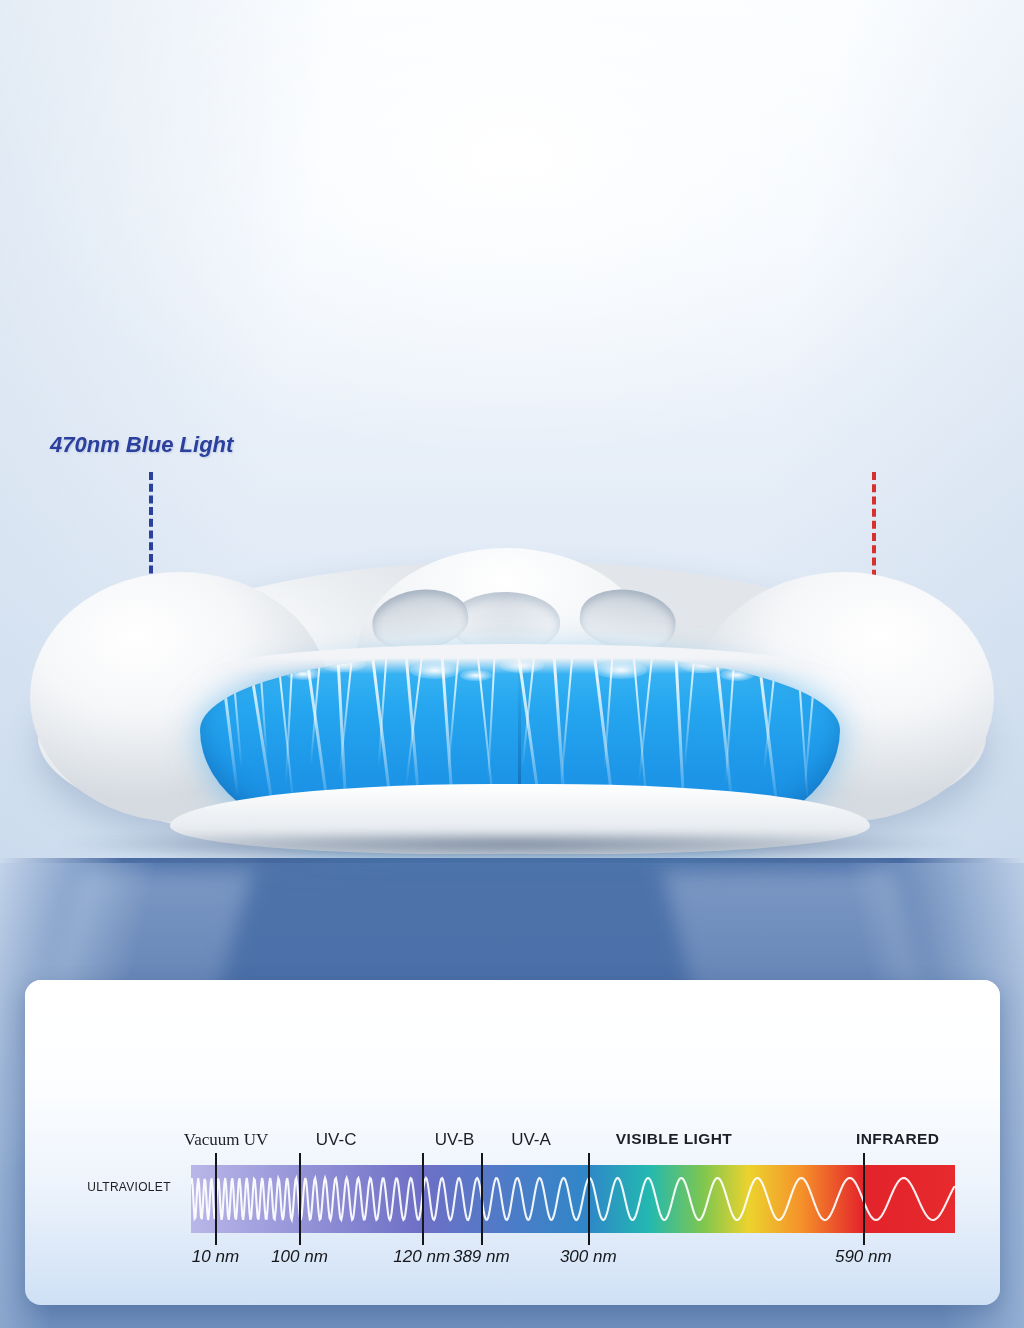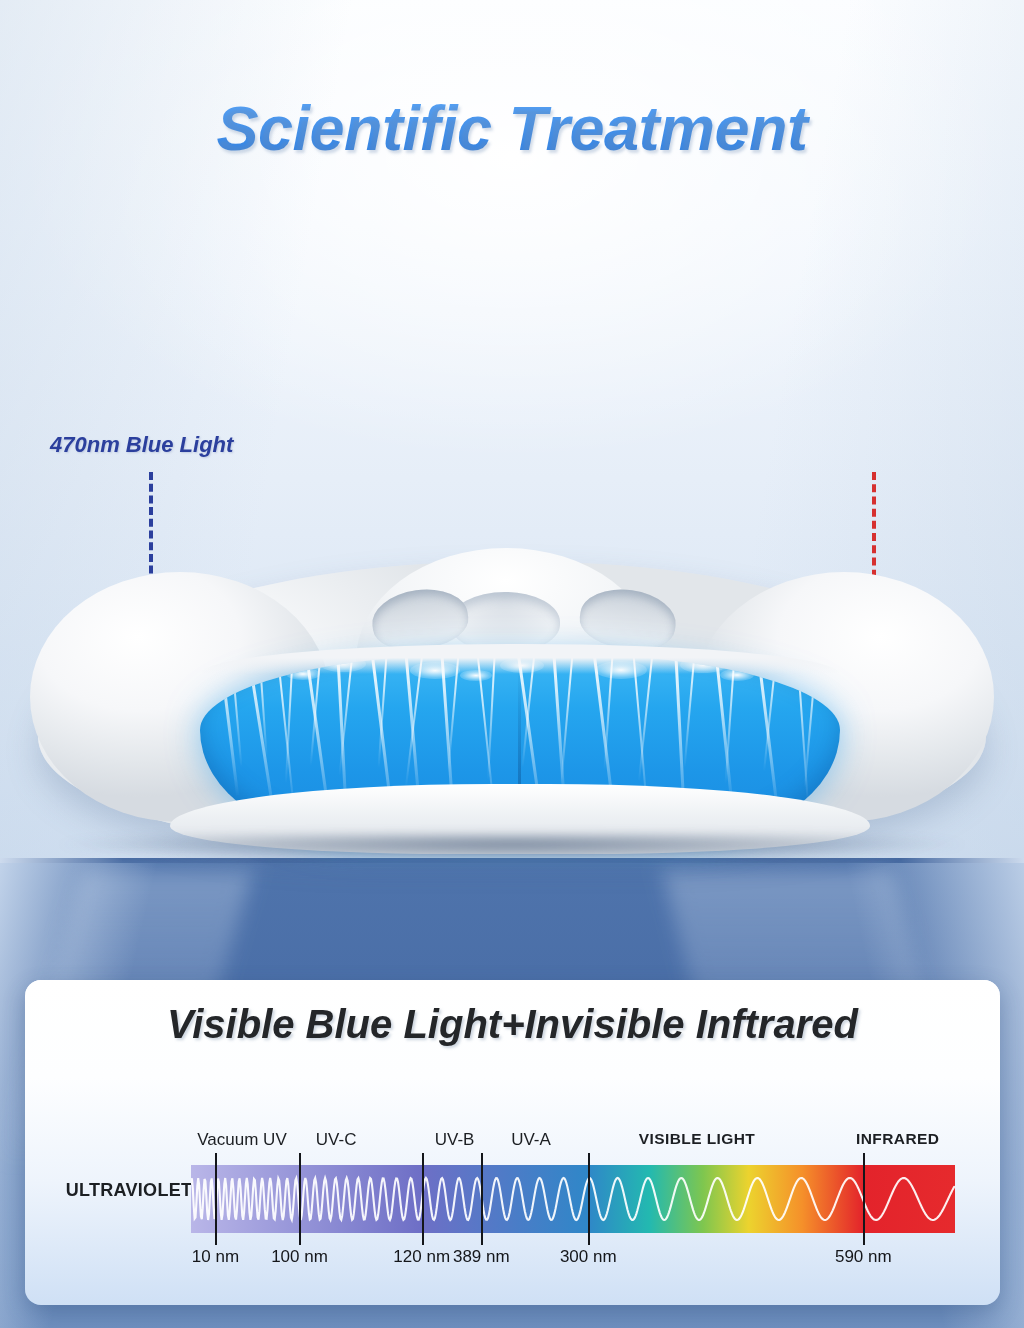--- a/index.html
+++ b/index.html
@@ -170,21 +170,21 @@
     font-size:40px; font-weight:bold; font-style:italic; color:#242629;
     text-shadow:2px 2px 3px rgba(130,150,175,.40);
     white-space:nowrap;
   }
 
   
   .spectrum{ position:absolute; left:0; top:0; width:975px; height:325px; }
 
   .ultraviolet-label{
     position:absolute; left:29px; top:200px; width:150px; text-align:center;
-    font-size:18px; font-weight:bold; color:#1c1f23; letter-spacing:.3px;
+    font-size:12px; font-weight:normal; color:#1c1f23; letter-spacing:.3px;
   }
 
   .band-labels{ position:absolute; left:0; top:0; width:975px; height:40px; }
   .band-label{
     position:absolute; top:150px;
     font-size:17px; color:#1c1f23; white-space:nowrap; transform:translateX(-50%);
   }
   .band-label.strong{ font-weight:bold; font-size:15.5px; letter-spacing:.4px; }
 
   .bar-wrap{ position:absolute; left:166px; top:185px; width:764px; height:68px; }
@@ -215,37 +215,37 @@
       #e62a2d 100%);
   }
   .wave-svg{ position:absolute; inset:0; width:100%; height:100%; }
 
   .tick{
     position:absolute; width:2px; background:#14161a;
   }
   .tick-lab{
     position:absolute; font-size:17px; color:#14161a; white-space:nowrap;
     transform:translateX(-50%);
+    font-style:italic;
   }
 </style>
 </head>
 <body>
 
 <div id="stage">
 
   <div class="scene-bg"></div>
   <div class="scene-vignette"></div>
 
   <div class="table-surface"></div>
   <div class="table-edge"></div>
   <div class="table-beam beam-a"></div>
   <div class="table-beam beam-b"></div>
 
   <div class="headings">
-    <div class="h-line1">Scientific Treatment</div>
   </div>
 
   <div class="callout callout-blue" style="color: rgb(43, 63, 157);">470nm Blue Light</div>
   <div class="leader leader-blue"></div>
 
   <div class="leader leader-red"></div>
 
   <div class="device">
     <div class="dev-base"></div>
     <div class="dev-body"></div>
@@ -306,30 +306,29 @@
           <div class="spark" style="left:520px;top:15px;width:34px;height:12px;"></div>
         </div>
     </div>
     <div class="cavity-mask"></div>
 
     <div class="dev-lip"></div>
     <div class="dev-shadow"></div>
   </div>
 
   <div class="card">
-    <div class="card-title">Visible Blue Light+Invisible Inftrared</div>
 
     <div class="spectrum">
       <div class="ultraviolet-label">ULTRAVIOLET</div>
       <div class="band-labels" id="band-labels">
-          <div class="band-label" style="left:217px;">Vacuum UV</div>
+          <div class="band-label" style="left:201px;font-family:Liberation Serif, serif;">Vacuum UV</div>
           <div class="band-label" style="left:311.15999999999997px;">UV-C</div>
           <div class="band-label" style="left:429.58px;">UV-B</div>
           <div class="band-label" style="left:505.98px;">UV-A</div>
-          <div class="band-label strong" style="left:672px;">VISIBLE LIGHT</div>
+          <div class="band-label strong" style="left:649px;">VISIBLE LIGHT</div>
           <div class="band-label strong" style="left:872.7px;">INFRARED</div>
         </div>
 
       <div class="bar-wrap">
         <div class="bar-grad" id="bar-grad" style="background: linear-gradient(90deg, rgb(185, 182, 232) 0%, rgb(110, 111, 198) 30%, rgb(47, 135, 200) 52%, rgb(35, 185, 176) 60%, rgb(126, 198, 79) 67%, rgb(236, 211, 46) 73%, rgb(245, 144, 42) 80%, rgb(227, 35, 43) 88%, rgb(230, 42, 45) 100%);"></div>
         <svg class="wave-svg" id="wave-svg" viewBox="0 0 764 68" preserveAspectRatio="none">
             <path d="M0.0 17.95 L0.9 13.30 L1.8 23.34 L2.7 40.93 L3.6 53.61 L4.5 52.42 L5.4 38.24 L6.3 21.09 L7.2 13.02 L8.1 19.67 L9.0 36.33 L9.9 51.35 L10.8 54.29 L11.7 43.15 L12.6 25.70 L13.5 13.99 L14.4 16.05 L15.3 30.40 L16.2 47.19 L17.1 54.98 L18.0 48.54 L18.9 32.28 L19.8 17.21 L20.7 13.41 L21.6 23.37 L22.5 40.37 L23.4 53.13 L24.3 53.25 L25.2 40.73 L26.1 23.83 L27.0 13.58 L27.9 16.58 L28.8 30.80 L29.7 47.05 L30.6 54.94 L31.5 49.49 L32.4 34.25 L33.3 18.89 L34.2 13.02 L35.1 20.25 L36.0 35.99 L36.9 50.47 L37.8 54.81 L38.7 46.44 L39.6 30.53 L40.5 16.75 L41.4 13.37 L42.3 22.32 L43.2 38.19 L44.1 51.55 L45.0 54.56 L45.9 45.56 L46.8 29.86 L47.7 16.59 L48.6 13.35 L49.5 21.90 L50.4 37.30 L51.3 50.80 L52.2 54.84 L53.1 47.26 L54.0 32.35 L54.9 18.39 L55.8 13.01 L56.7 19.05 L57.6 33.16 L58.5 47.69 L59.4 54.86 L60.3 50.96 L61.2 38.13 L62.1 23.17 L63.0 13.89 L63.9 15.03 L64.8 25.91 L65.7 40.89 L66.6 52.34 L67.5 54.51 L68.4 46.42 L69.3 32.18 L70.2 18.88 L71.1 13.03 L72.0 17.41 L72.9 29.81 L73.8 44.18 L74.7 53.66 L75.6 53.78 L76.5 44.59 L77.4 30.48 L78.3 18.04 L79.2 13.00 L80.1 17.60 L81.0 29.64 L81.9 43.62 L82.8 53.24 L83.7 54.26 L84.6 46.31 L85.5 32.98 L86.4 20.14 L87.3 13.34 L88.2 15.45 L89.1 25.47 L90.0 39.08 L90.9 50.51 L91.8 55.00 L92.7 50.76 L93.6 39.63 L94.5 26.23 L95.4 16.03 L96.3 13.11 L97.2 18.56 L98.1 30.14 L99.0 43.20 L99.9 52.61 L100.8 54.76 L101.7 48.88 L102.6 37.32 L103.5 24.53 L104.4 15.36 L105.3 13.21 L106.2 18.81 L107.1 30.00 L108.0 42.63 L108.9 52.06 L109.8 54.94 L110.7 50.29 L111.6 39.86 L112.5 27.38 L113.4 17.27 L114.3 13.03 L115.2 16.05 L116.1 25.22 L117.0 37.36 L117.9 48.32 L118.8 54.43 L119.7 53.71 L120.6 46.48 L121.5 35.17 L122.4 23.52 L123.3 15.29 L124.2 13.11 L125.1 17.59 L126.0 27.25 L126.9 39.00 L127.8 49.14 L128.7 54.57 L129.6 53.66 L130.5 46.76 L131.4 36.02 L132.3 24.71 L133.2 16.21 L134.1 13.00 L135.0 15.97 L135.9 24.19 L136.8 35.21 L137.7 45.86 L138.6 53.08 L139.5 54.88 L140.4 50.81 L141.3 42.07 L142.2 31.12 L143.1 21.00 L144.0 14.47 L144.9 13.24 L145.8 17.59 L146.7 26.30 L147.6 37.02 L148.5 46.91 L149.4 53.40 L150.3 54.85 L151.2 50.93 L152.1 42.72 L153.0 32.32 L153.9 22.38 L154.8 15.38 L155.7 13.01 L156.6 15.80 L157.5 23.02 L158.4 32.88 L159.3 42.97 L160.2 50.89 L161.1 54.78 L162.0 53.77 L162.9 48.16 L163.8 39.28 L164.7 29.23 L165.6 20.29 L166.5 14.49 L167.4 13.10 L168.3 16.38 L169.2 23.55 L170.1 32.99 L171.0 42.62 L171.9 50.35 L172.8 54.54 L173.7 54.32 L174.6 49.79 L175.5 41.96 L176.4 32.49 L177.3 23.37 L178.2 16.46 L179.1 13.17 L180.0 14.11 L180.9 19.06 L181.8 26.98 L182.7 36.26 L183.6 45.07 L184.5 51.68 L185.4 54.83 L186.3 53.96 L187.2 49.26 L188.1 41.68 L189.0 32.68 L189.9 23.96 L190.8 17.13 L191.7 13.44 L192.6 13.53 L193.5 17.35 L194.4 24.17 L195.3 32.73 L196.2 41.48 L197.1 48.88 L198.0 53.64 L198.9 54.96 L199.8 52.65 L200.7 47.14 L201.6 39.40 L202.5 30.78 L203.4 22.72 L204.3 16.58 L205.2 13.35 L206.1 13.53 L207.0 17.06 L207.9 23.33 L208.8 31.30 L209.7 39.67 L210.6 47.11 L211.5 52.46 L212.4 54.90 L213.3 54.07 L214.2 50.14 L215.1 43.75 L216.0 35.89 L216.9 27.78 L217.8 20.62 L218.7 15.49 L219.6 13.11 L220.5 13.83 L221.4 17.48 L222.3 23.53 L223.2 31.06 L224.1 38.99 L225.0 46.18 L225.9 51.63 L226.8 54.59 L227.7 54.67 L228.6 51.89 L229.5 46.66 L230.4 39.72 L231.3 32.03 L232.2 24.63 L233.1 18.51 L234.0 14.46 L234.9 13.00 L235.8 14.30 L236.7 18.15 L237.6 24.05 L238.5 31.19 L239.4 38.68 L240.3 45.54 L241.2 50.94 L242.1 54.20 L243.0 54.94 L243.9 53.10 L244.8 48.93 L245.7 42.96 L246.6 35.93 L247.5 28.68 L248.4 22.10 L249.3 16.94 L250.2 13.81 L251.1 13.04 L252.0 14.71 L252.9 18.60 L253.8 24.23 L254.7 30.96 L255.6 38.01 L256.5 44.59 L257.4 49.97 L258.3 53.56 L259.2 54.98 L260.1 54.11 L261.0 51.06 L261.9 46.18 L262.8 40.00 L263.7 33.21 L264.6 26.53 L265.5 20.64 L266.4 16.18 L267.3 13.57 L268.2 13.08 L269.1 14.73 L270.0 18.34 L270.9 23.52 L271.8 29.73 L272.7 36.35 L273.6 42.72 L274.5 48.21 L275.4 52.29 L276.3 54.58 L277.2 54.87 L278.1 53.16 L279.0 49.63 L279.9 44.62 L280.8 38.64 L281.7 32.23 L282.6 26.01 L283.5 20.55 L284.4 16.34 L285.3 13.75 L286.2 13.01 L287.1 14.16 L288.0 17.09 L288.9 21.50 L289.8 27.01 L290.7 33.12 L291.6 39.29 L292.5 44.97 L293.4 49.70 L294.3 53.06 L295.2 54.79 L296.1 54.76 L297.0 52.98 L297.9 49.62 L298.8 44.97 L299.7 39.43 L300.6 33.47 L301.5 27.56 L302.4 22.19 L303.3 17.79 L304.2 14.70 L305.1 13.16 L306.0 13.27 L306.9 15.00 L307.8 18.22 L308.7 22.65 L309.6 27.94 L310.5 33.68 L311.4 39.43 L312.3 44.75 L313.2 49.25 L314.1 52.59 L315.0 54.54 L315.9 54.96 L316.8 53.84 L317.7 51.28 L318.6 47.46 L319.5 42.69 L320.4 37.31 L321.3 31.70 L322.2 26.28 L323.1 21.42 L324.0 17.45 L324.9 14.65 L325.8 13.19 L326.7 13.17 L327.6 14.58 L328.5 17.30 L329.4 21.15 L330.3 25.85 L331.2 31.07 L332.1 36.48 L333.0 41.71 L333.9 46.42 L334.8 50.30 L335.7 53.12 L336.6 54.69 L337.5 54.93 L338.4 53.84 L339.3 51.49 L340.2 48.04 L341.1 43.73 L342.0 38.82 L342.9 33.62 L343.8 28.47 L344.7 23.67 L345.6 19.51 L346.5 16.24 L347.4 14.05 L348.3 13.05 L349.2 13.31 L350.1 14.79 L351.0 17.40 L351.9 20.97 L352.8 25.29 L353.7 30.10 L354.6 35.12 L355.5 40.06 L356.4 44.65 L357.3 48.62 L358.2 51.76 L359.1 53.89 L360.0 54.91 L360.9 54.78 L361.8 53.50 L362.7 51.16 L363.6 47.90 L364.5 43.89 L365.4 39.36 L366.3 34.55 L367.2 29.74 L368.1 25.15 L369.0 21.05 L369.9 17.64 L370.8 15.08 L371.7 13.51 L372.6 13.00 L373.5 13.56 L374.4 15.17 L375.3 17.72 L376.2 21.08 L377.1 25.08 L378.0 29.51 L378.9 34.15 L379.8 38.78 L380.7 43.15 L381.6 47.07 L382.5 50.35 L383.4 52.83 L384.3 54.40 L385.2 55.00 L386.1 54.59 L387.0 53.22 L387.9 50.95 L388.8 47.90 L389.7 44.21 L390.6 40.06 L391.5 35.64 L392.4 31.16 L393.3 26.82 L394.2 22.82 L395.1 19.32 L396.0 16.50 L396.9 14.45 L397.8 13.28 L398.7 13.02 L399.6 13.68 L400.5 15.22 L401.4 17.57 L402.3 20.63 L403.2 24.24 L404.1 28.26 L405.0 32.52 L405.9 36.83 L406.8 41.00 L407.7 44.88 L408.6 48.29 L409.5 51.10 L410.4 53.21 L411.3 54.52 L412.2 55.00 L413.1 54.62 L414.0 53.42 L414.9 51.44 L415.8 48.78 L416.7 45.53 L417.6 41.84 L418.5 37.85 L419.4 33.72 L420.3 29.61 L421.2 25.68 L422.1 22.09 L423.0 18.95 L423.9 16.40 L424.8 14.51 L425.7 13.37 L426.6 13.00 L427.5 13.42 L428.4 14.59 L429.3 16.48 L430.2 19.01 L431.1 22.08 L432.0 25.57 L432.9 29.36 L433.8 33.31 L434.7 37.27 L435.6 41.11 L436.5 44.68 L437.4 47.87 L438.3 50.57 L439.2 52.68 L440.1 54.13 L441.0 54.89 L441.9 54.93 L442.8 54.25 L443.7 52.88 L444.6 50.87 L445.5 48.31 L446.4 45.26 L447.3 41.85 L448.2 38.19 L449.1 34.40 L450.0 30.60 L450.9 26.92 L451.8 23.49 L452.7 20.40 L453.6 17.76 L454.5 15.64 L455.4 14.12 L456.3 13.24 L457.2 13.01 L458.1 13.44 L459.0 14.52 L459.9 16.20 L460.8 18.43 L461.7 21.14 L462.6 24.23 L463.5 27.62 L464.4 31.19 L465.3 34.84 L466.2 38.46 L467.1 41.93 L468.0 45.16 L468.9 48.05 L469.8 50.51 L470.7 52.49 L471.6 53.91 L472.5 54.76 L473.4 55.00 L474.3 54.63 L475.2 53.67 L476.1 52.15 L477.0 50.11 L477.9 47.62 L478.8 44.76 L479.7 41.60 L480.6 38.23 L481.5 34.75 L482.4 31.26 L483.3 27.86 L484.2 24.63 L485.1 21.66 L486.0 19.04 L486.9 16.83 L487.8 15.08 L488.7 13.85 L489.6 13.16 L490.5 13.02 L491.4 13.44 L492.3 14.39 L493.2 15.86 L494.1 17.80 L495.0 20.16 L495.9 22.86 L496.8 25.85 L497.7 29.04 L498.6 32.35 L499.5 35.69 L500.4 38.99 L501.3 42.15 L502.2 45.10 L503.1 47.76 L504.0 50.08 L504.9 52.00 L505.8 53.47 L506.7 54.46 L507.6 54.95 L508.5 54.93 L509.4 54.40 L510.3 53.39 L511.2 51.91 L512.1 50.01 L513.0 47.74 L513.9 45.14 L514.8 42.29 L515.7 39.26 L516.6 36.10 L517.5 32.91 L518.4 29.74 L519.3 26.69 L520.2 23.80 L521.1 21.16 L522.0 18.81 L522.9 16.81 L523.8 15.20 L524.7 14.01 L525.6 13.28 L526.5 13.00 L527.4 13.19 L528.3 13.84 L529.2 14.93 L530.1 16.43 L531.0 18.30 L531.9 20.52 L532.8 23.02 L533.7 25.75 L534.6 28.65 L535.5 31.66 L536.4 34.71 L537.3 37.73 L538.2 40.68 L539.1 43.48 L540.0 46.07 L540.9 48.41 L541.8 50.45 L542.7 52.15 L543.6 53.47 L544.5 54.39 L545.4 54.90 L546.3 54.98 L547.2 54.64 L548.1 53.89 L549.0 52.75 L549.9 51.24 L550.8 49.39 L551.7 47.24 L552.6 44.83 L553.5 42.22 L554.4 39.46 L555.3 36.59 L556.2 33.68 L557.1 30.79 L558.0 27.96 L558.9 25.25 L559.8 22.71 L560.7 20.39 L561.6 18.34 L562.5 16.58 L563.4 15.14 L564.3 14.06 L565.2 13.35 L566.1 13.02 L567.0 13.08 L567.9 13.52 L568.8 14.33 L569.7 15.49 L570.6 16.99 L571.5 18.78 L572.4 20.85 L573.3 23.14 L574.2 25.62 L575.1 28.25 L576.0 30.97 L576.9 33.74 L577.8 36.50 L578.7 39.22 L579.6 41.85 L580.5 44.33 L581.4 46.63 L582.3 48.71 L583.2 50.53 L584.1 52.07 L585.0 53.31 L585.9 54.21 L586.8 54.78 L587.7 55.00 L588.6 54.87 L589.5 54.39 L590.4 53.58 L591.3 52.45 L592.2 51.02 L593.1 49.32 L594.0 47.37 L594.9 45.21 L595.8 42.88 L596.7 40.40 L597.6 37.83 L598.5 35.21 L599.4 32.56 L600.3 29.95 L601.2 27.41 L602.1 24.97 L603.0 22.68 L603.9 20.57 L604.8 18.67 L605.7 17.01 L606.6 15.62 L607.5 14.51 L608.4 13.69 L609.3 13.19 L610.2 13.00 L611.1 13.13 L612.0 13.57 L612.9 14.31 L613.8 15.35 L614.7 16.65 L615.6 18.22 L616.5 20.01 L617.4 22.00 L618.3 24.16 L619.2 26.46 L620.1 28.87 L621.0 31.34 L621.9 33.85 L622.8 36.36 L623.7 38.82 L624.6 41.22 L625.5 43.51 L626.4 45.66 L627.3 47.64 L628.2 49.43 L629.1 50.99 L630.0 52.33 L630.9 53.40 L631.8 54.21 L632.7 54.74 L633.6 54.98 L634.5 54.94 L635.4 54.62 L636.3 54.01 L637.2 53.14 L638.1 52.02 L639.0 50.65 L639.9 49.07 L640.8 47.29 L641.7 45.34 L642.6 43.25 L643.5 41.03 L644.4 38.73 L645.3 36.38 L646.2 33.99 L647.1 31.61 L648.0 29.27 L648.9 26.99 L649.8 24.80 L650.7 22.74 L651.6 20.82 L652.5 19.07 L653.4 17.51 L654.3 16.16 L655.2 15.04 L656.1 14.15 L657.0 13.51 L657.9 13.13 L658.8 13.00 L659.7 13.13 L660.6 13.51 L661.5 14.15 L662.4 15.02 L663.3 16.12 L664.2 17.43 L665.1 18.94 L666.0 20.62 L666.9 22.46 L667.8 24.44 L668.7 26.52 L669.6 28.69 L670.5 30.91 L671.4 33.17 L672.3 35.43 L673.2 37.68 L674.1 39.87 L675.0 42.00 L675.9 44.03 L676.8 45.94 L677.7 47.71 L678.6 49.32 L679.5 50.76 L680.4 52.01 L681.3 53.05 L682.2 53.87 L683.1 54.48 L684.0 54.85 L684.9 55.00 L685.8 54.91 L686.7 54.59 L687.6 54.05 L688.5 53.29 L689.4 52.33 L690.3 51.16 L691.2 49.81 L692.1 48.30 L693.0 46.63 L693.9 44.84 L694.8 42.93 L695.7 40.93 L696.6 38.86 L697.5 36.74 L698.4 34.60 L699.3 32.45 L700.2 30.33 L701.1 28.24 L702.0 26.22 L702.9 24.29 L703.8 22.45 L704.7 20.74 L705.6 19.17 L706.5 17.75 L707.4 16.49 L708.3 15.42 L709.2 14.53 L710.1 13.84 L711.0 13.36 L711.9 13.08 L712.8 13.00 L713.7 13.14 L714.6 13.48 L715.5 14.02 L716.4 14.75 L717.3 15.67 L718.2 16.77 L719.1 18.04 L720.0 19.45 L720.9 21.00 L721.8 22.68 L722.7 24.46 L723.6 26.32 L724.5 28.26 L725.4 30.25 L726.3 32.27 L727.2 34.30 L728.1 36.32 L729.0 38.33 L729.9 40.28 L730.8 42.18 L731.7 44.00 L732.6 45.72 L733.5 47.33 L734.4 48.82 L735.3 50.17 L736.2 51.37 L737.1 52.41 L738.0 53.29 L738.9 53.99 L739.8 54.51 L740.7 54.84 L741.6 54.99 L742.5 54.96 L743.4 54.73 L744.3 54.33 L745.2 53.75 L746.1 53.00 L747.0 52.08 L747.9 51.01 L748.8 49.79 L749.7 48.44 L750.6 46.96 L751.5 45.38 L752.4 43.70 L753.3 41.95 L754.2 40.13 L755.1 38.25 L756.0 36.35 L756.9 34.43 L757.8 32.51 L758.7 30.61 L759.6 28.73 L760.5 26.91 L761.4 25.14 L762.3 23.45 L763.2 21.85 " fill="none" stroke="rgba(255,255,255,.92)" stroke-width="2.1" stroke-linecap="round"></path>
           </svg>
       </div>
 

